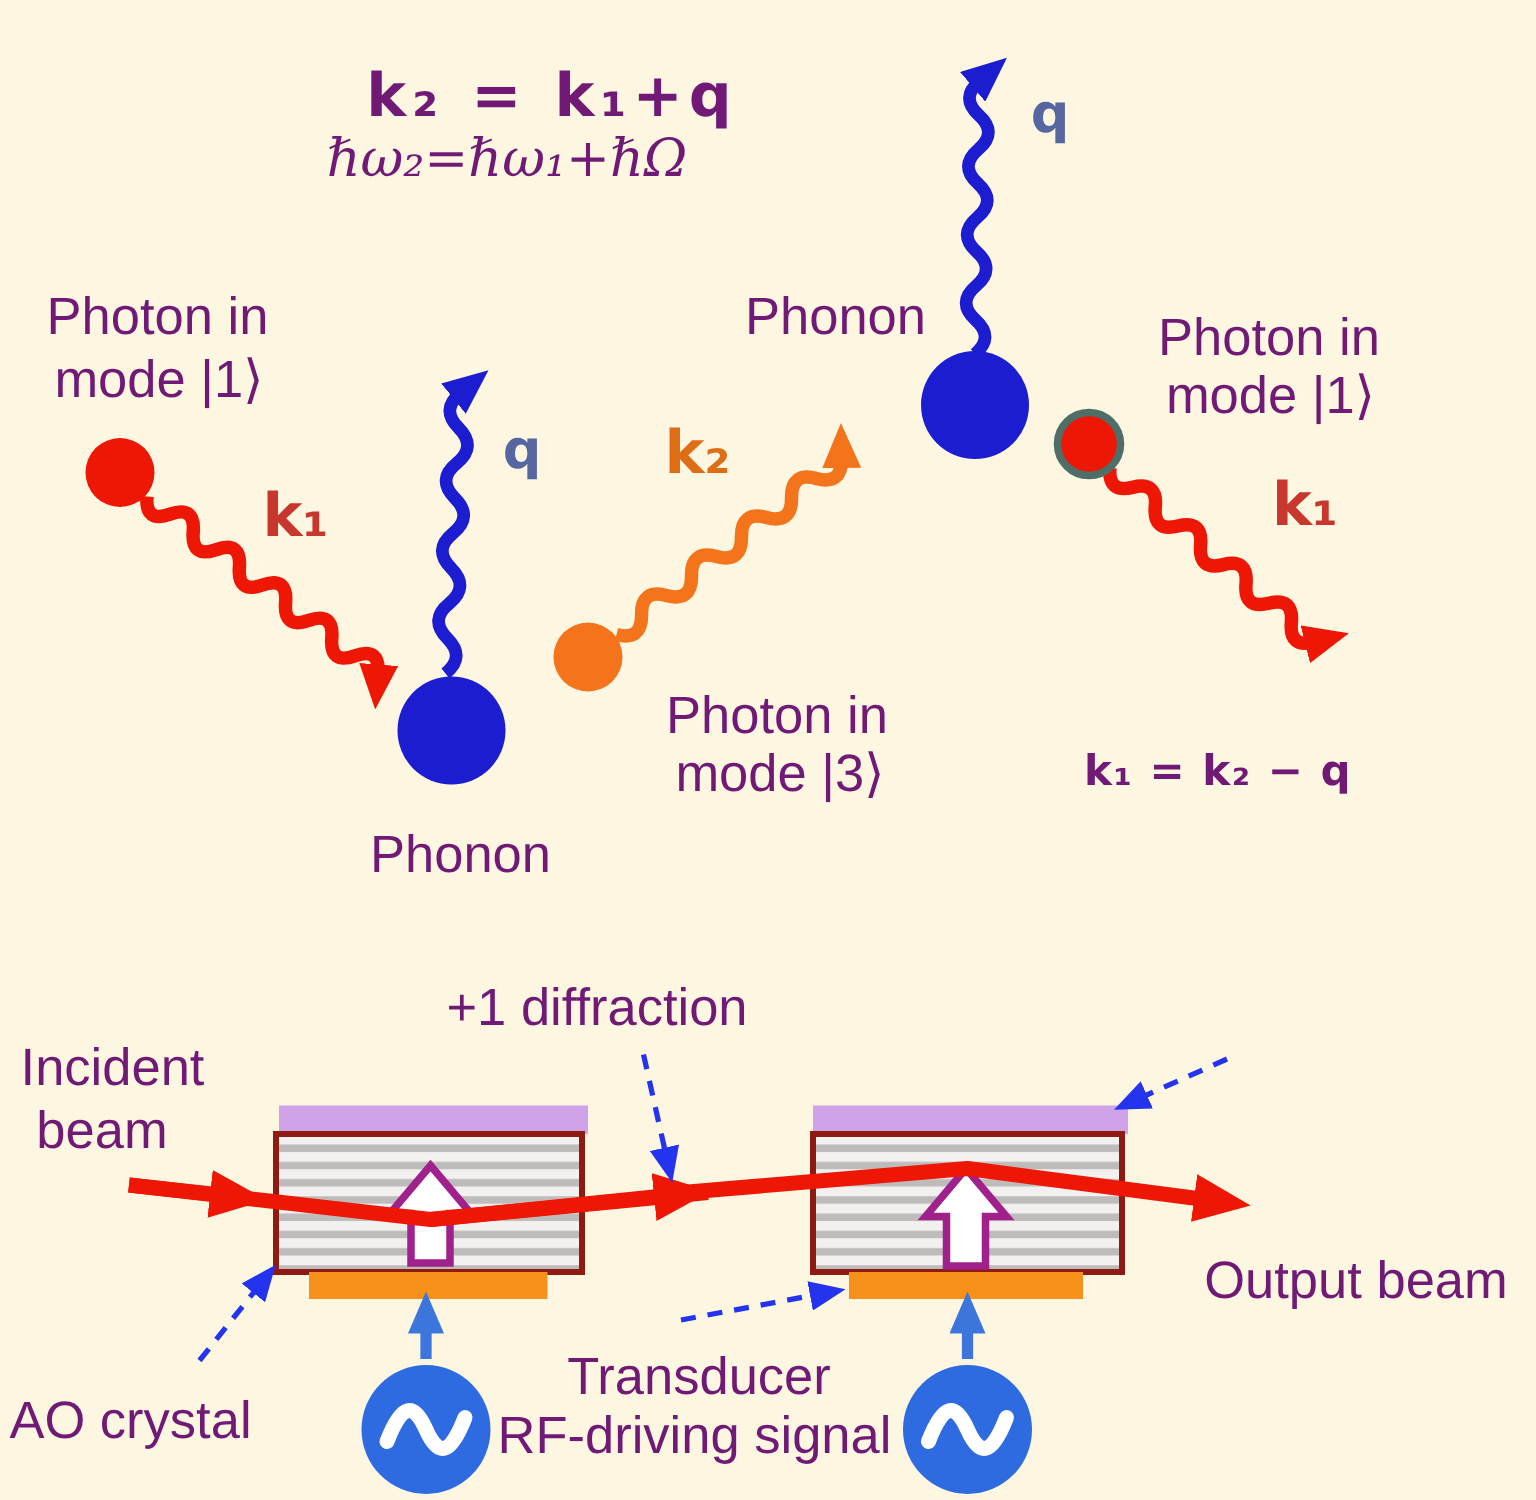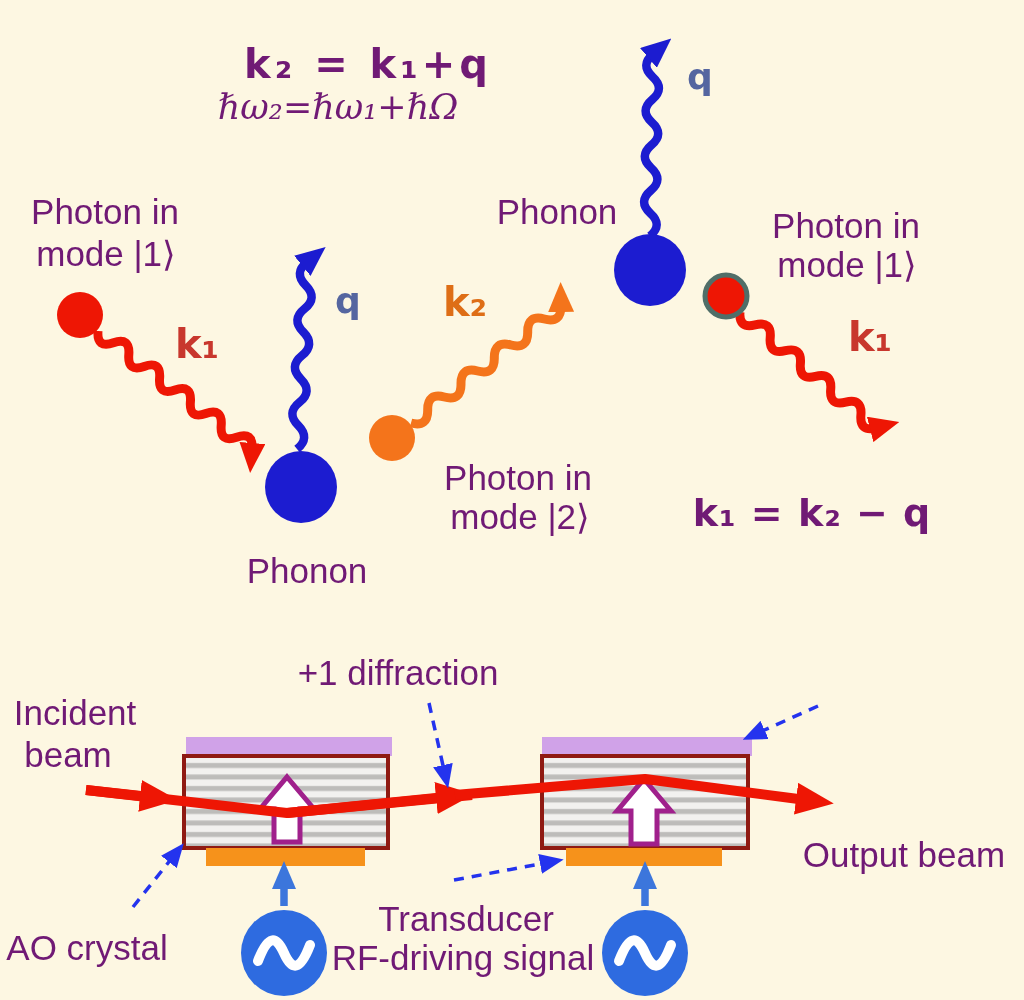--- a/index.html
+++ b/index.html
@@ -2,21 +2,21 @@
 <html><head>
 <meta charset="utf-8">
 <style>
   html,body{margin:0;padding:0;}
   .fig{position:relative;width:1024px;height:1000px;background:#FDF7E2;overflow:hidden;
        font-family:"Liberation Sans","DejaVu Sans",sans-serif;}
   .fig svg{position:absolute;left:0;top:0;}
   .lbl{position:absolute;transform:translate(-50%,-50%);white-space:nowrap;line-height:1.05;
        color:#701a75;font-size:35px;text-align:center;}
   .eqbold{font-family:"DejaVu Sans","Liberation Sans",sans-serif;font-weight:bold;font-size:40px;letter-spacing:4px;}
-  .eqbold2{font-family:"DejaVu Sans","Liberation Sans",sans-serif;font-weight:bold;font-size:38px;letter-spacing:1px;}
+  .eqbold2{font-family:"DejaVu Sans","Liberation Sans",sans-serif;font-weight:bold;font-size:28px;letter-spacing:1px;}
   .eqital{font-family:"DejaVu Serif","Liberation Serif",serif;font-style:italic;font-size:35px;}
   .klbl{font-family:"DejaVu Sans","Liberation Sans",sans-serif;font-weight:bold;font-size:40px;color:#C8372D;}
   .korange{color:#DE6E16;}
   .qlbl{font-family:"DejaVu Sans","Liberation Sans",sans-serif;font-weight:bold;font-size:36px;color:#5566A0;}
 </style>
 </head>
 <body>
 
 <div class="fig">
 
@@ -98,21 +98,21 @@
 
 <div class="lbl" style="left:105px;top:212px">Photon in</div>
 <div class="lbl" style="left:106px;top:254px">mode |1⟩</div>
 
 <div class="lbl klbl" style="left:197px;top:344px">k₁</div>
 <div class="lbl qlbl" style="left:348px;top:301px">q</div>
 <div class="lbl" style="left:307px;top:571px">Phonon</div>
 
 <div class="lbl klbl korange" style="left:465px;top:302px">k₂</div>
 <div class="lbl" style="left:518px;top:478px">Photon in</div>
-<div class="lbl" style="left:520px;top:517px">mode |2⟩</div>
+<div class="lbl" style="left:520px;top:517px">mode |3⟩</div>
 
 <div class="lbl" style="left:557px;top:212px">Phonon</div>
 <div class="lbl qlbl" style="left:700px;top:77px">q</div>
 
 <div class="lbl" style="left:846px;top:226px">Photon in</div>
 <div class="lbl" style="left:847px;top:265px">mode |1⟩</div>
 <div class="lbl klbl" style="left:870px;top:337px">k₁</div>
 
 <div class="lbl eqbold2" style="left:812px;top:514px">k₁ = k₂ − q</div>
 

